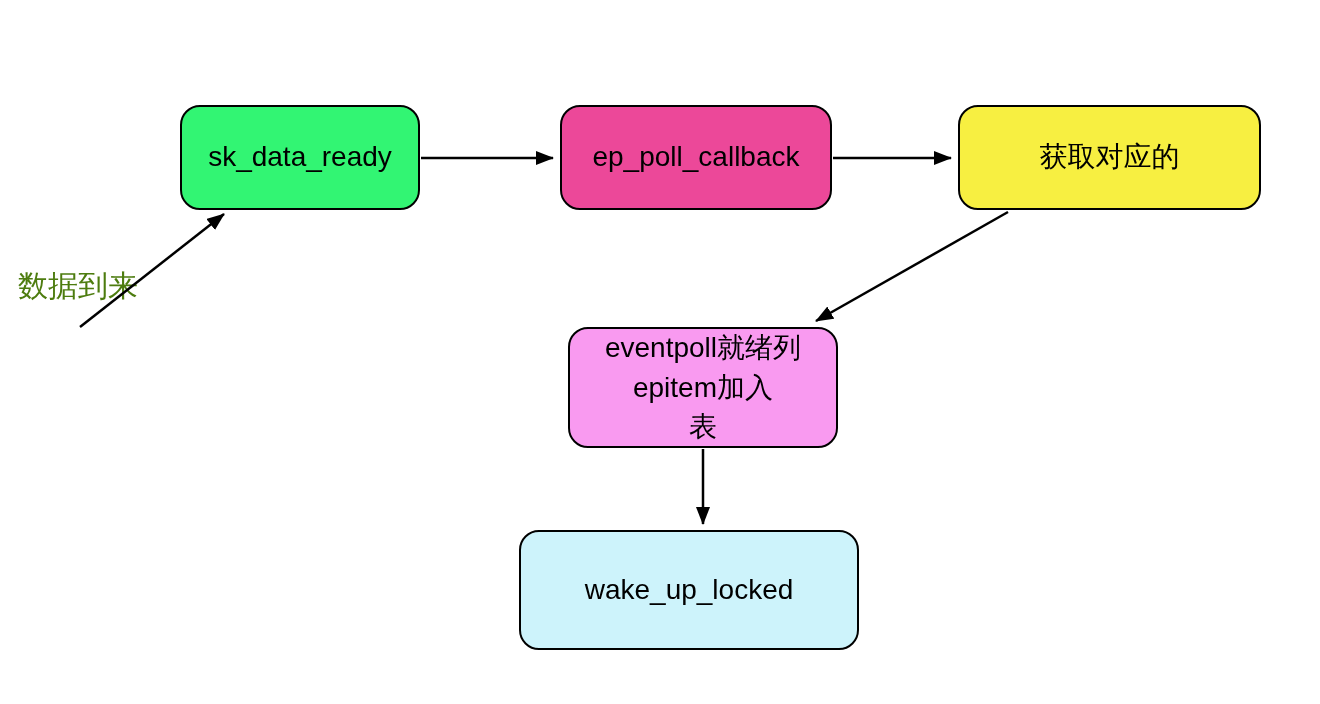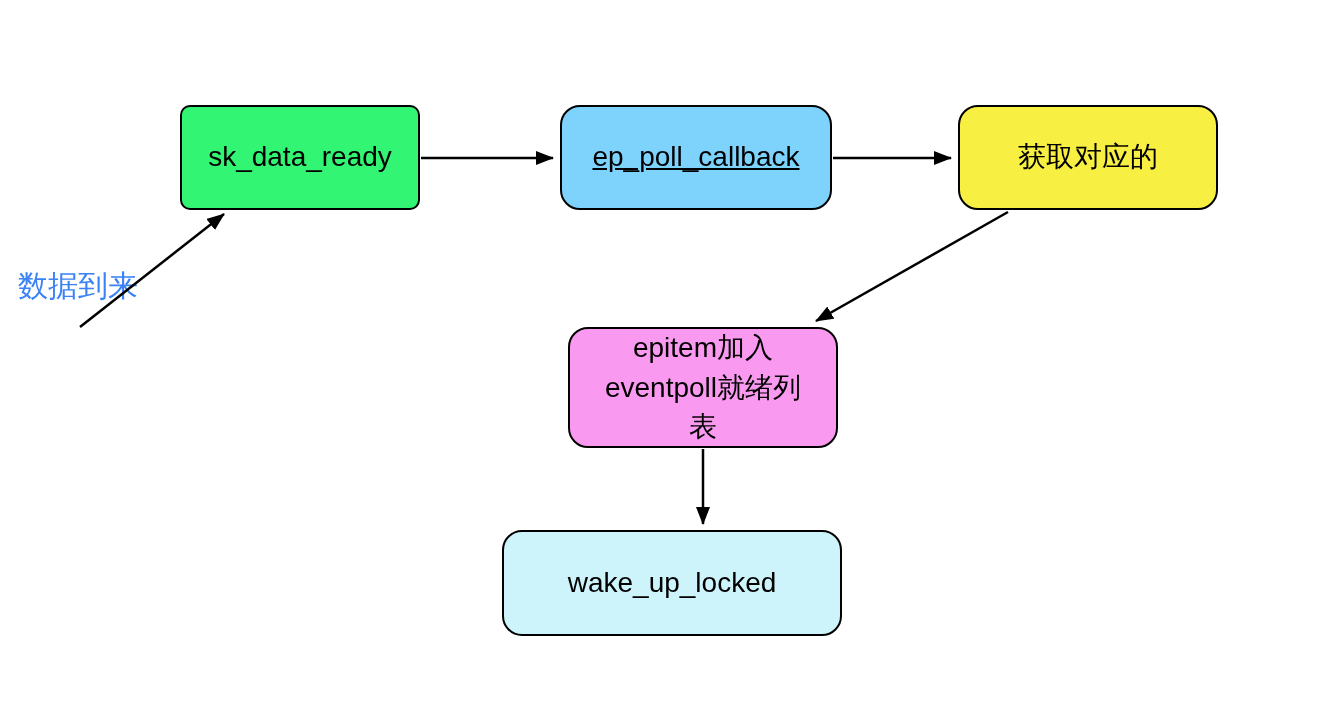--- a/index.html
+++ b/index.html
@@ -25,23 +25,23 @@
     align-items: center;
     justify-content: center;
     text-align: center;
     font-size: 28px;
     line-height: 1.45;
     color: #000000;
   }
   .node span { display: block; white-space: nowrap; }
   #node-sk        { left: 180px; top: 105px; width: 240px; height: 105px; }
   #node-epcb      { left: 560px; top: 105px; width: 272px; height: 105px; }
-  #node-geteventpoll { left: 958px; top: 105px; width: 260px; height: 105px; }
+  #node-geteventpoll { left: 958px; top: 105px; width: 303px; height: 105px; }
   #node-epitem    { left: 568px; top: 327px; width: 270px; height: 121px; line-height: 1.42; }
-  #node-wakeup    { left: 502px; top: 530px; width: 340px; height: 106px; line-height: 1.55; }
+  #node-wakeup    { left: 519px; top: 530px; width: 340px; height: 120px; line-height: 1.55; }
   .annotation {
     position: absolute;
     left: 18px;
     top: 266px;
     font-size: 30px;
     font-weight: 400;
     white-space: nowrap;
   }
   svg.edges {
     position: absolute;
@@ -50,43 +50,43 @@
     width: 1320px;
     height: 704px;
     pointer-events: none;
   }
 </style>
 </head>
 <body>
 
 <div class="canvas">
 
-  <div class="node" id="node-sk" style="background: rgb(50, 245, 115); border-radius: 10px;">
+  <div class="node" id="node-sk" style="background: rgb(50, 245, 115);">
     <span>sk_data_ready</span>
   </div>
 
-  <div class="node" id="node-epcb" style="background: #7dd3fc; text-decoration: underline;">
+  <div class="node" id="node-epcb" style="background: #ec4899;">
     <span>ep_poll_callback</span>
   </div>
 
   <div class="node" id="node-geteventpoll" style="background: rgb(247, 239, 65);">
     <span>获取对应的</span>
   </div>
 
   <div class="node" id="node-epitem" style="background: rgb(249, 154, 240);">
+    <span>eventpoll就绪列</span>
     <span>epitem加入</span>
-    <span>eventpoll就绪列</span>
     <span>表</span>
   </div>
 
   <div class="node" id="node-wakeup" style="background: rgb(205, 243, 251);">
     <span>wake_up_locked</span>
   </div>
 
-  <div class="annotation" style="color: #3b82f6;">数据到来</div>
+  <div class="annotation" style="color: #4d7c0f;">数据到来</div>
 
   <svg class="edges" viewBox="0 0 1320 704" xmlns="http://www.w3.org/2000/svg">
     <defs>
       <marker id="arrowhead" markerUnits="userSpaceOnUse" markerWidth="20" markerHeight="16" refX="17" refY="7" orient="auto">
         <path d="M0,0 L18,7 L0,14 Z" fill="#000000"></path>
       </marker>
     </defs>
     <line x1="80" y1="327" x2="224" y2="214" stroke-width="2.5" marker-end="url(#arrowhead)" stroke="#000000"></line>
     <line x1="421" y1="158" x2="553" y2="158" stroke-width="2.5" marker-end="url(#arrowhead)" stroke="#000000"></line>
     <line x1="833" y1="158" x2="951" y2="158" stroke-width="2.5" marker-end="url(#arrowhead)" stroke="#000000"></line>

